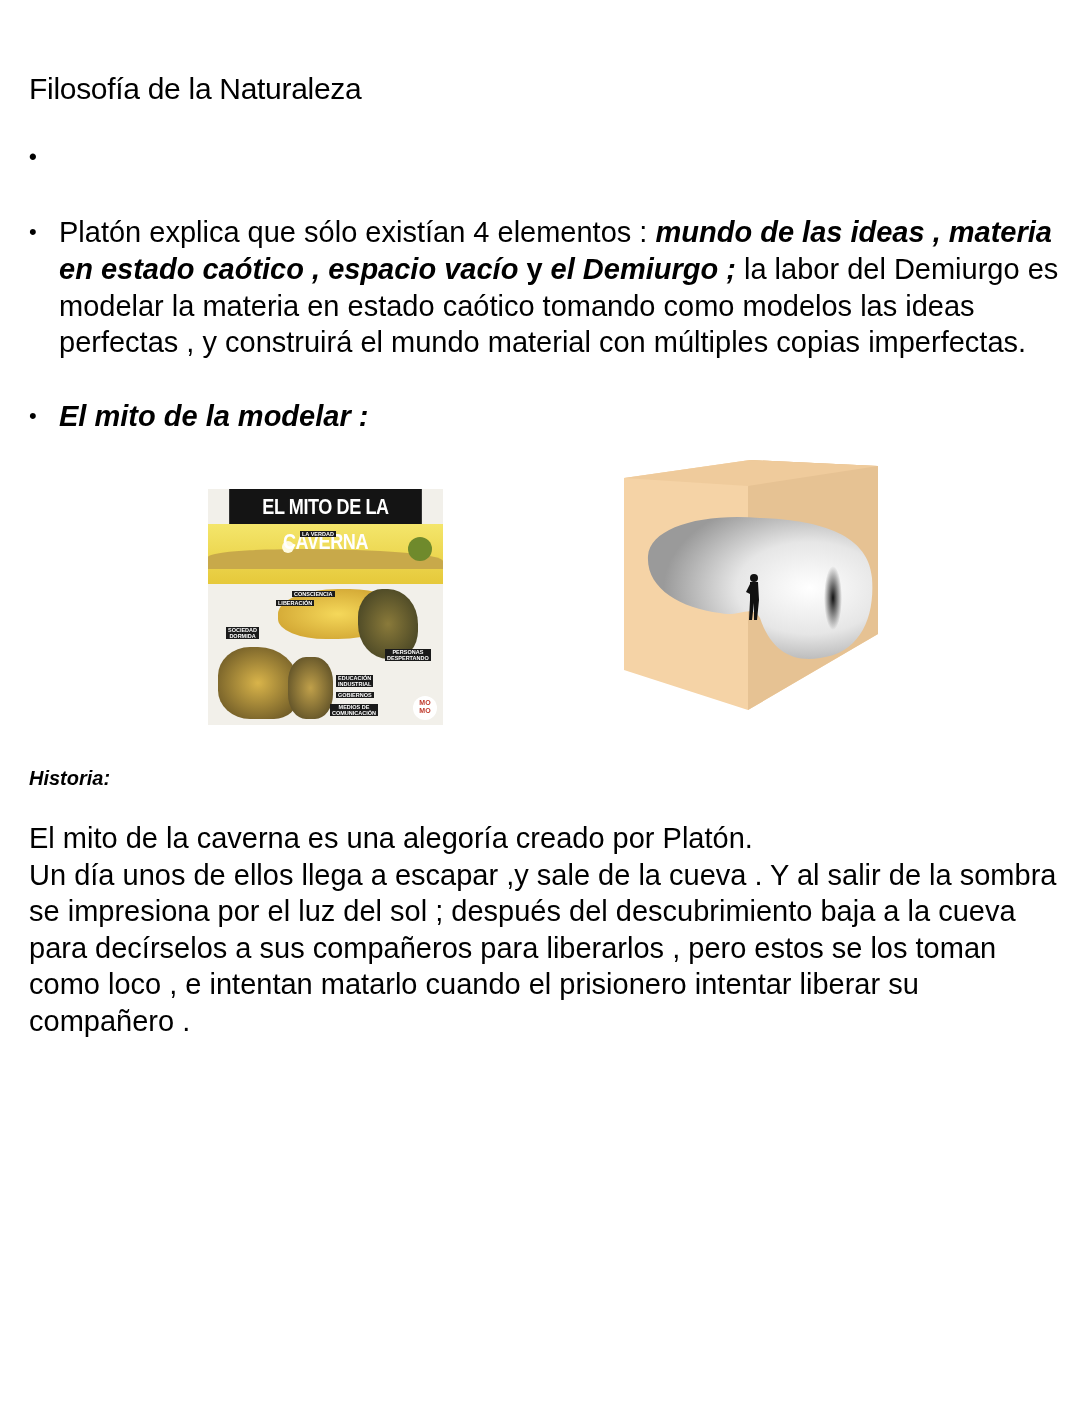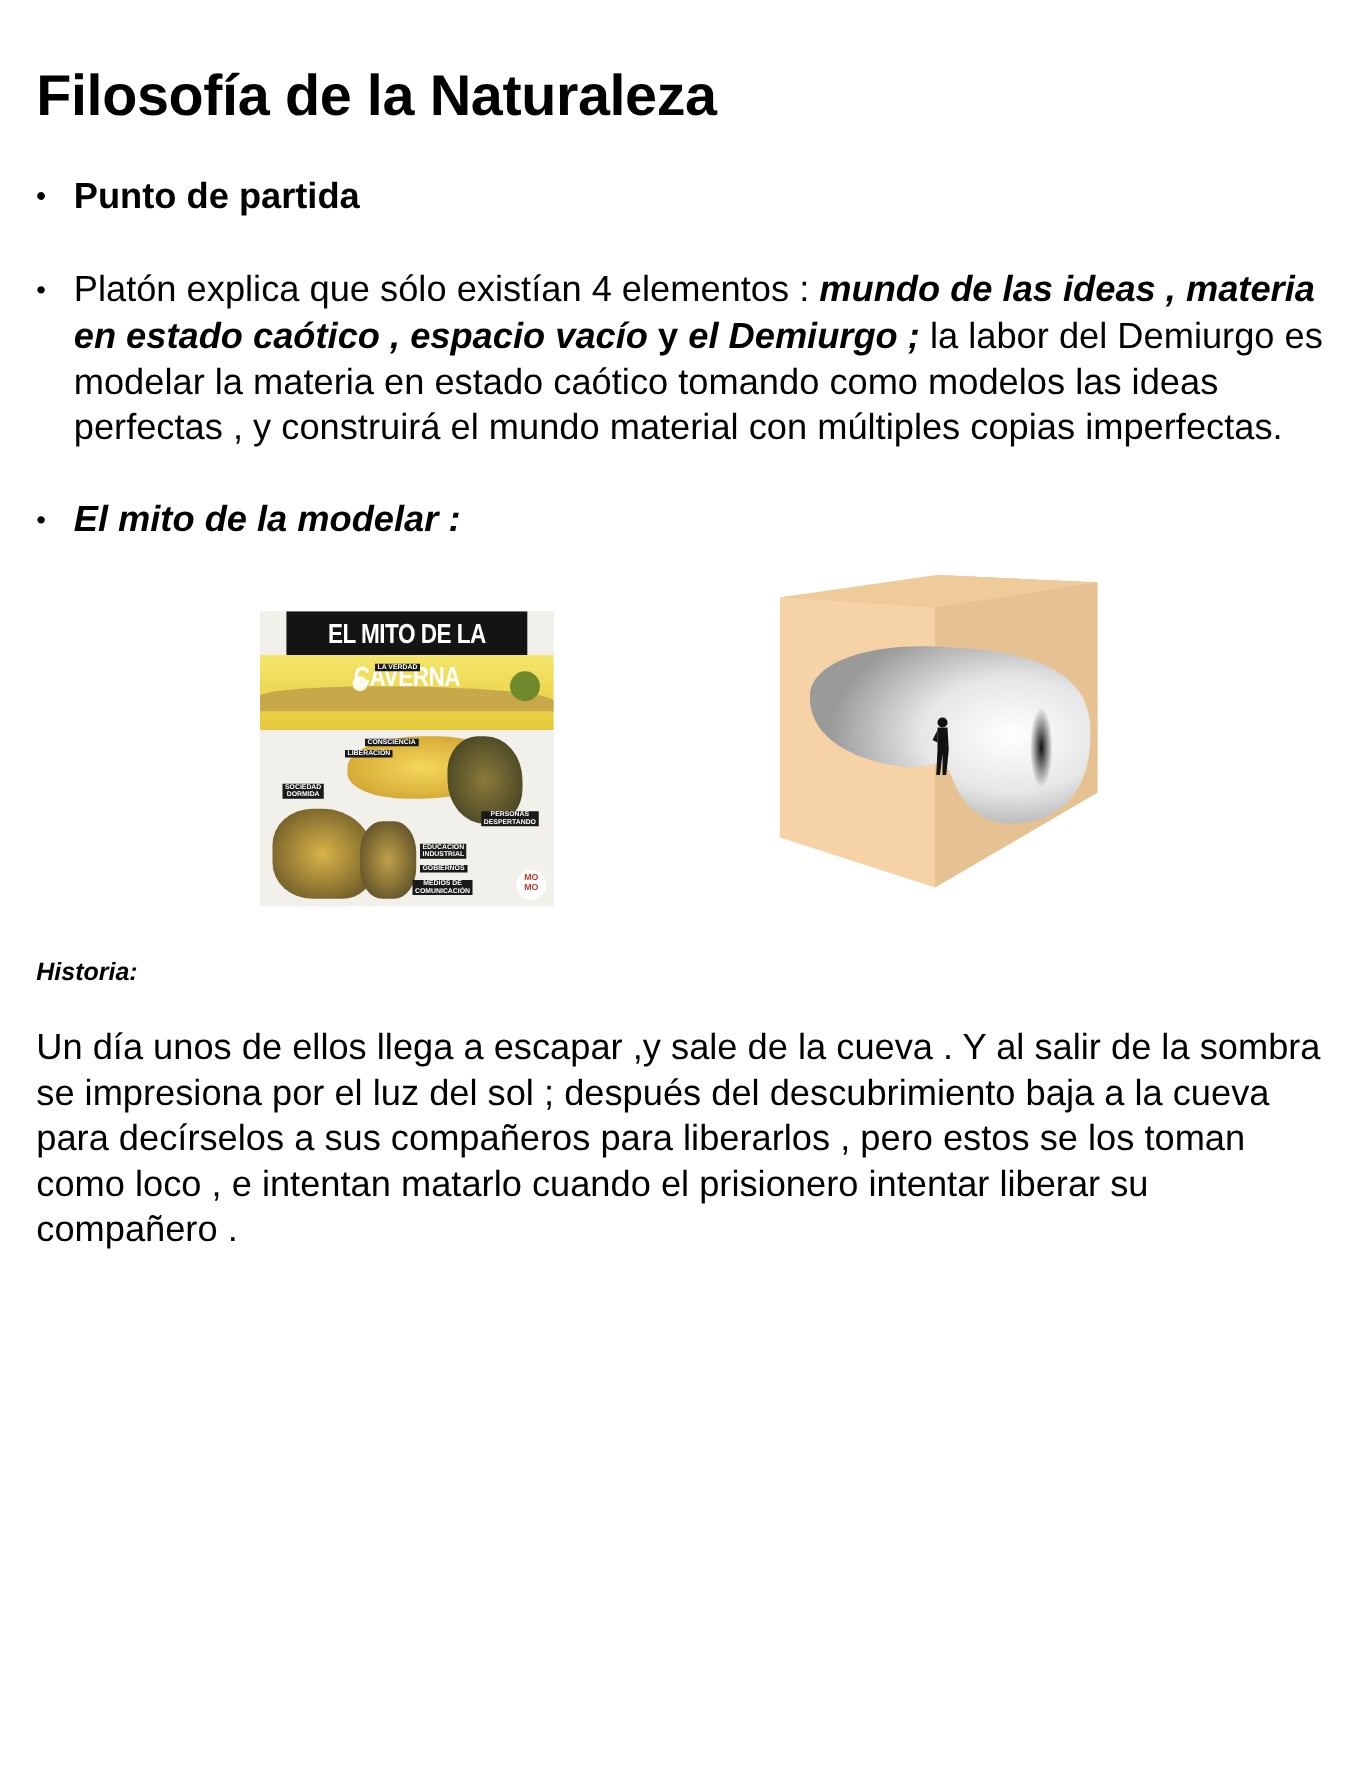--- a/index.html
+++ b/index.html
@@ -1,22 +1,22 @@
 <!DOCTYPE html>
 <html><head>
 <meta charset="utf-8">
 <style>
   html, body { margin: 0; padding: 0; background: #ffffff; }
   body {
     width: 1080px; height: 1417px; position: relative; overflow: hidden;
     font-family: "Liberation Sans", sans-serif; color: #000;
   }
   .title {
-    position: absolute; left: 29px; top: 48px;
-    font-size: 46px; font-weight: bold; margin: 0; letter-spacing: -0.3px;
+    position: absolute; left: 29px; top: 61px;
+    font-size: 30px; font-weight: normal; margin: 0; letter-spacing: -0.3px;
     line-height: 56px;
   }
   .bullet {
     position: absolute; left: 29px; font-size: 29px; line-height: 36.8px;
   }
   .bullet .dot {
     position: absolute; left: 0; top: 0; width: 30px; font-size: 22px;
   }
   .bullet .body { margin-left: 30px; display: block; }
   .b1 { top: 139px; font-weight: bold; }
@@ -80,21 +80,20 @@
   }
   .story p { margin: 0; }
 </style>
 </head>
 <body>
 
 <h1 class="title">Filosofía de la Naturaleza</h1>
 
 <div class="bullet b1">
   <span class="dot">•</span>
-  <span class="body">Punto de partida</span>
 </div>
 
 <div class="bullet b2">
   <span class="dot">•</span>
   <span class="body"><span>Platón explica que sólo existían 4 elementos : </span><span class="bi">mundo de las ideas , materia en estado caótico , espacio vacío</span><span style="font-weight:bold"> y </span><span class="bi">el Demiurgo ;</span><span> la labor del Demiurgo es modelar la materia en estado caótico tomando como modelos las ideas perfectas , y construirá el mundo material con múltiples copias imperfectas.</span></span>
 </div>
 
 <div class="bullet b3">
   <span class="dot" style="font-style:normal;font-weight:normal">•</span>
   <span class="body">El mito de la modelar :</span>
@@ -148,14 +147,15 @@
       <circle cx="134" cy="120" r="4"></circle>
       <path d="M130,124 L138,124 L139,142 L137,162 L134,162 L134,145 L132,162 L129,162 L130,142 Z"></path>
       <path d="M130,126 L126,134 L130,136 Z"></path>
     </g>
   </svg>
 </div>
 
 <div class="subhead">Historia:</div>
 
 <div class="story">
+  <p>El mito de la caverna es una alegoría creado por Platón.</p>
   <p>Un día unos de ellos llega a escapar ,y sale de la cueva . Y al salir de la sombra se impresiona por el luz del sol ; después del descubrimiento baja a la cueva para decírselos a sus compañeros para liberarlos , pero estos se los toman como loco , e intentan matarlo cuando el prisionero intentar liberar su compañero .</p>
 </div>
 
 </body></html>

